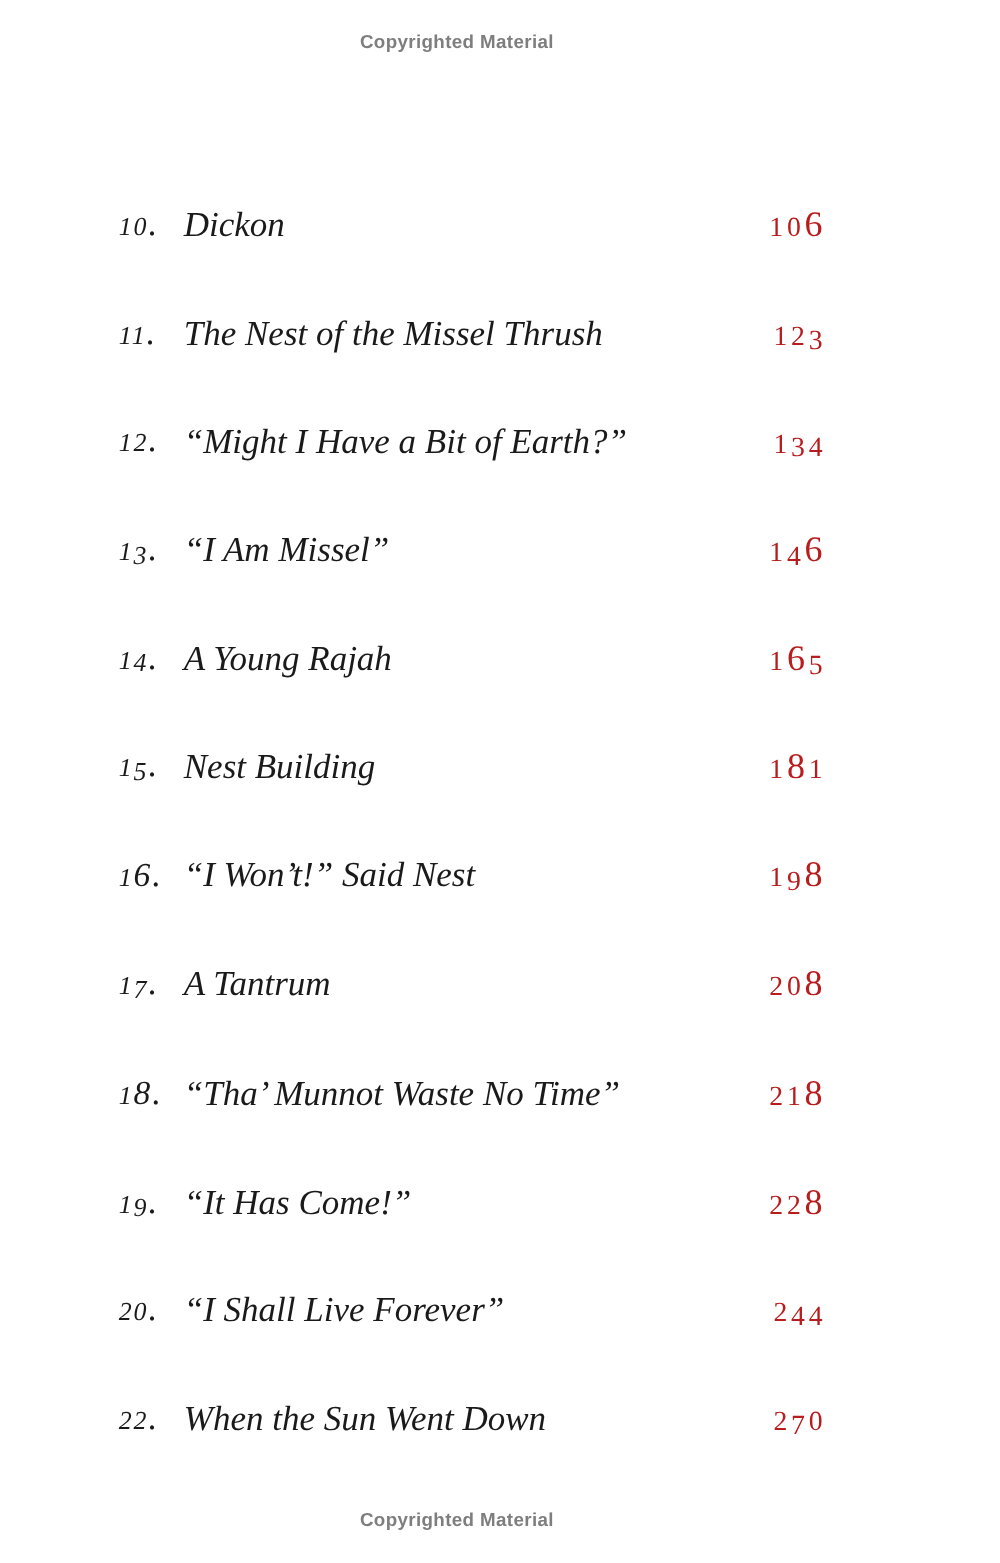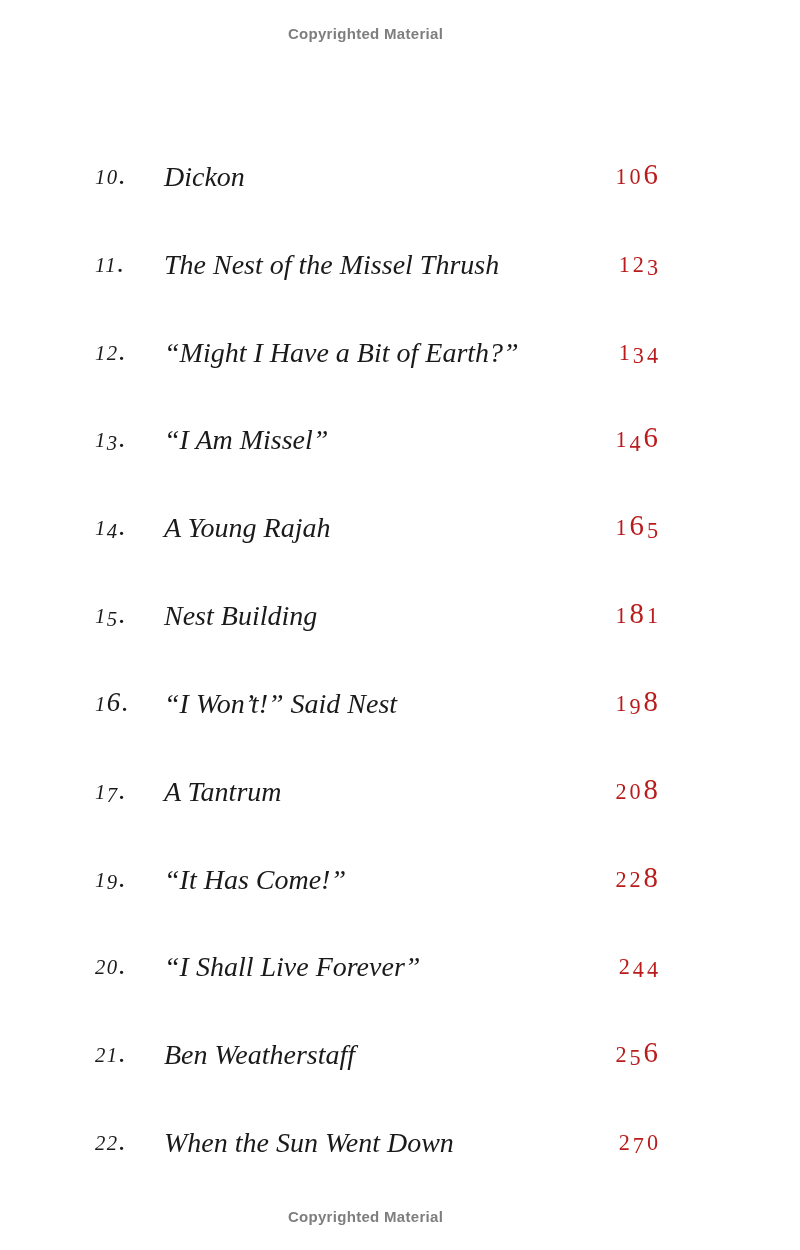--- a/index.html
+++ b/index.html
@@ -31,26 +31,25 @@
     left: 95px;
     top: 157px;
     width: 563px;      
     height: 1003px;
     display: flex;
     flex-direction: column;
     justify-content: space-between;
   }
   .toc-row {
     display: flex;
-    align-items: flex-end;
+    align-items: center;
     font-style: italic;
     font-size: 28px;
-    line-height: 34px;
+    line-height: 46px;
     color: #1a1a1a;
-    gap: 17px;
   }
   .ch-num {
     flex: none;
     width: 52px;
     letter-spacing: 1.5px;
   }
   .ch-title { flex: 1; font-family: Liberation Serif, serif; }
   .pg {
     flex: none;
     font-style: normal;
@@ -107,33 +106,33 @@
     <span class="ch-num oldstyle"><span class="os-1">1</span><span class="os-6">6</span>.</span>
     <span class="ch-title">“I Won’t!” Said Nest</span>
     <span class="pg oldstyle"><span class="os-1">1</span><span class="os-9">9</span><span class="os-8">8</span></span>
   </div>
   <div class="toc-row">
     <span class="ch-num oldstyle"><span class="os-1">1</span><span class="os-7">7</span>.</span>
     <span class="ch-title">A Tantrum</span>
     <span class="pg oldstyle"><span class="os-2">2</span><span class="os-0">0</span><span class="os-8">8</span></span>
   </div>
   <div class="toc-row">
+    <span class="ch-num oldstyle"><span class="os-1">1</span><span class="os-8">8</span>.</span>
+    <span class="ch-title">“Tha’ Munnot Waste No Time”</span>
+    <span class="pg oldstyle"><span class="os-2">2</span><span class="os-1">1</span><span class="os-8">8</span></span>
+  </div>
+  <div class="toc-row">
     <span class="ch-num oldstyle"><span class="os-1">1</span><span class="os-9">9</span>.</span>
     <span class="ch-title">“It Has Come!”</span>
     <span class="pg oldstyle"><span class="os-2">2</span><span class="os-2">2</span><span class="os-8">8</span></span>
   </div>
   <div class="toc-row">
     <span class="ch-num oldstyle"><span class="os-2">2</span><span class="os-0">0</span>.</span>
     <span class="ch-title">“I Shall Live Forever”</span>
     <span class="pg oldstyle"><span class="os-2">2</span><span class="os-4">4</span><span class="os-4">4</span></span>
-  </div>
-  <div class="toc-row">
-    <span class="ch-num oldstyle"><span class="os-2">2</span><span class="os-1">1</span>.</span>
-    <span class="ch-title">Ben Weatherstaff</span>
-    <span class="pg oldstyle"><span class="os-2">2</span><span class="os-5">5</span><span class="os-6">6</span></span>
   </div>
   <div class="toc-row">
     <span class="ch-num oldstyle"><span class="os-2">2</span><span class="os-2">2</span>.</span>
     <span class="ch-title">When the Sun Went Down</span>
     <span class="pg oldstyle"><span class="os-2">2</span><span class="os-7">7</span><span class="os-0">0</span></span>
   </div>
 </div>
 
 <div class="copyright bottom">Copyrighted Material</div>
 

